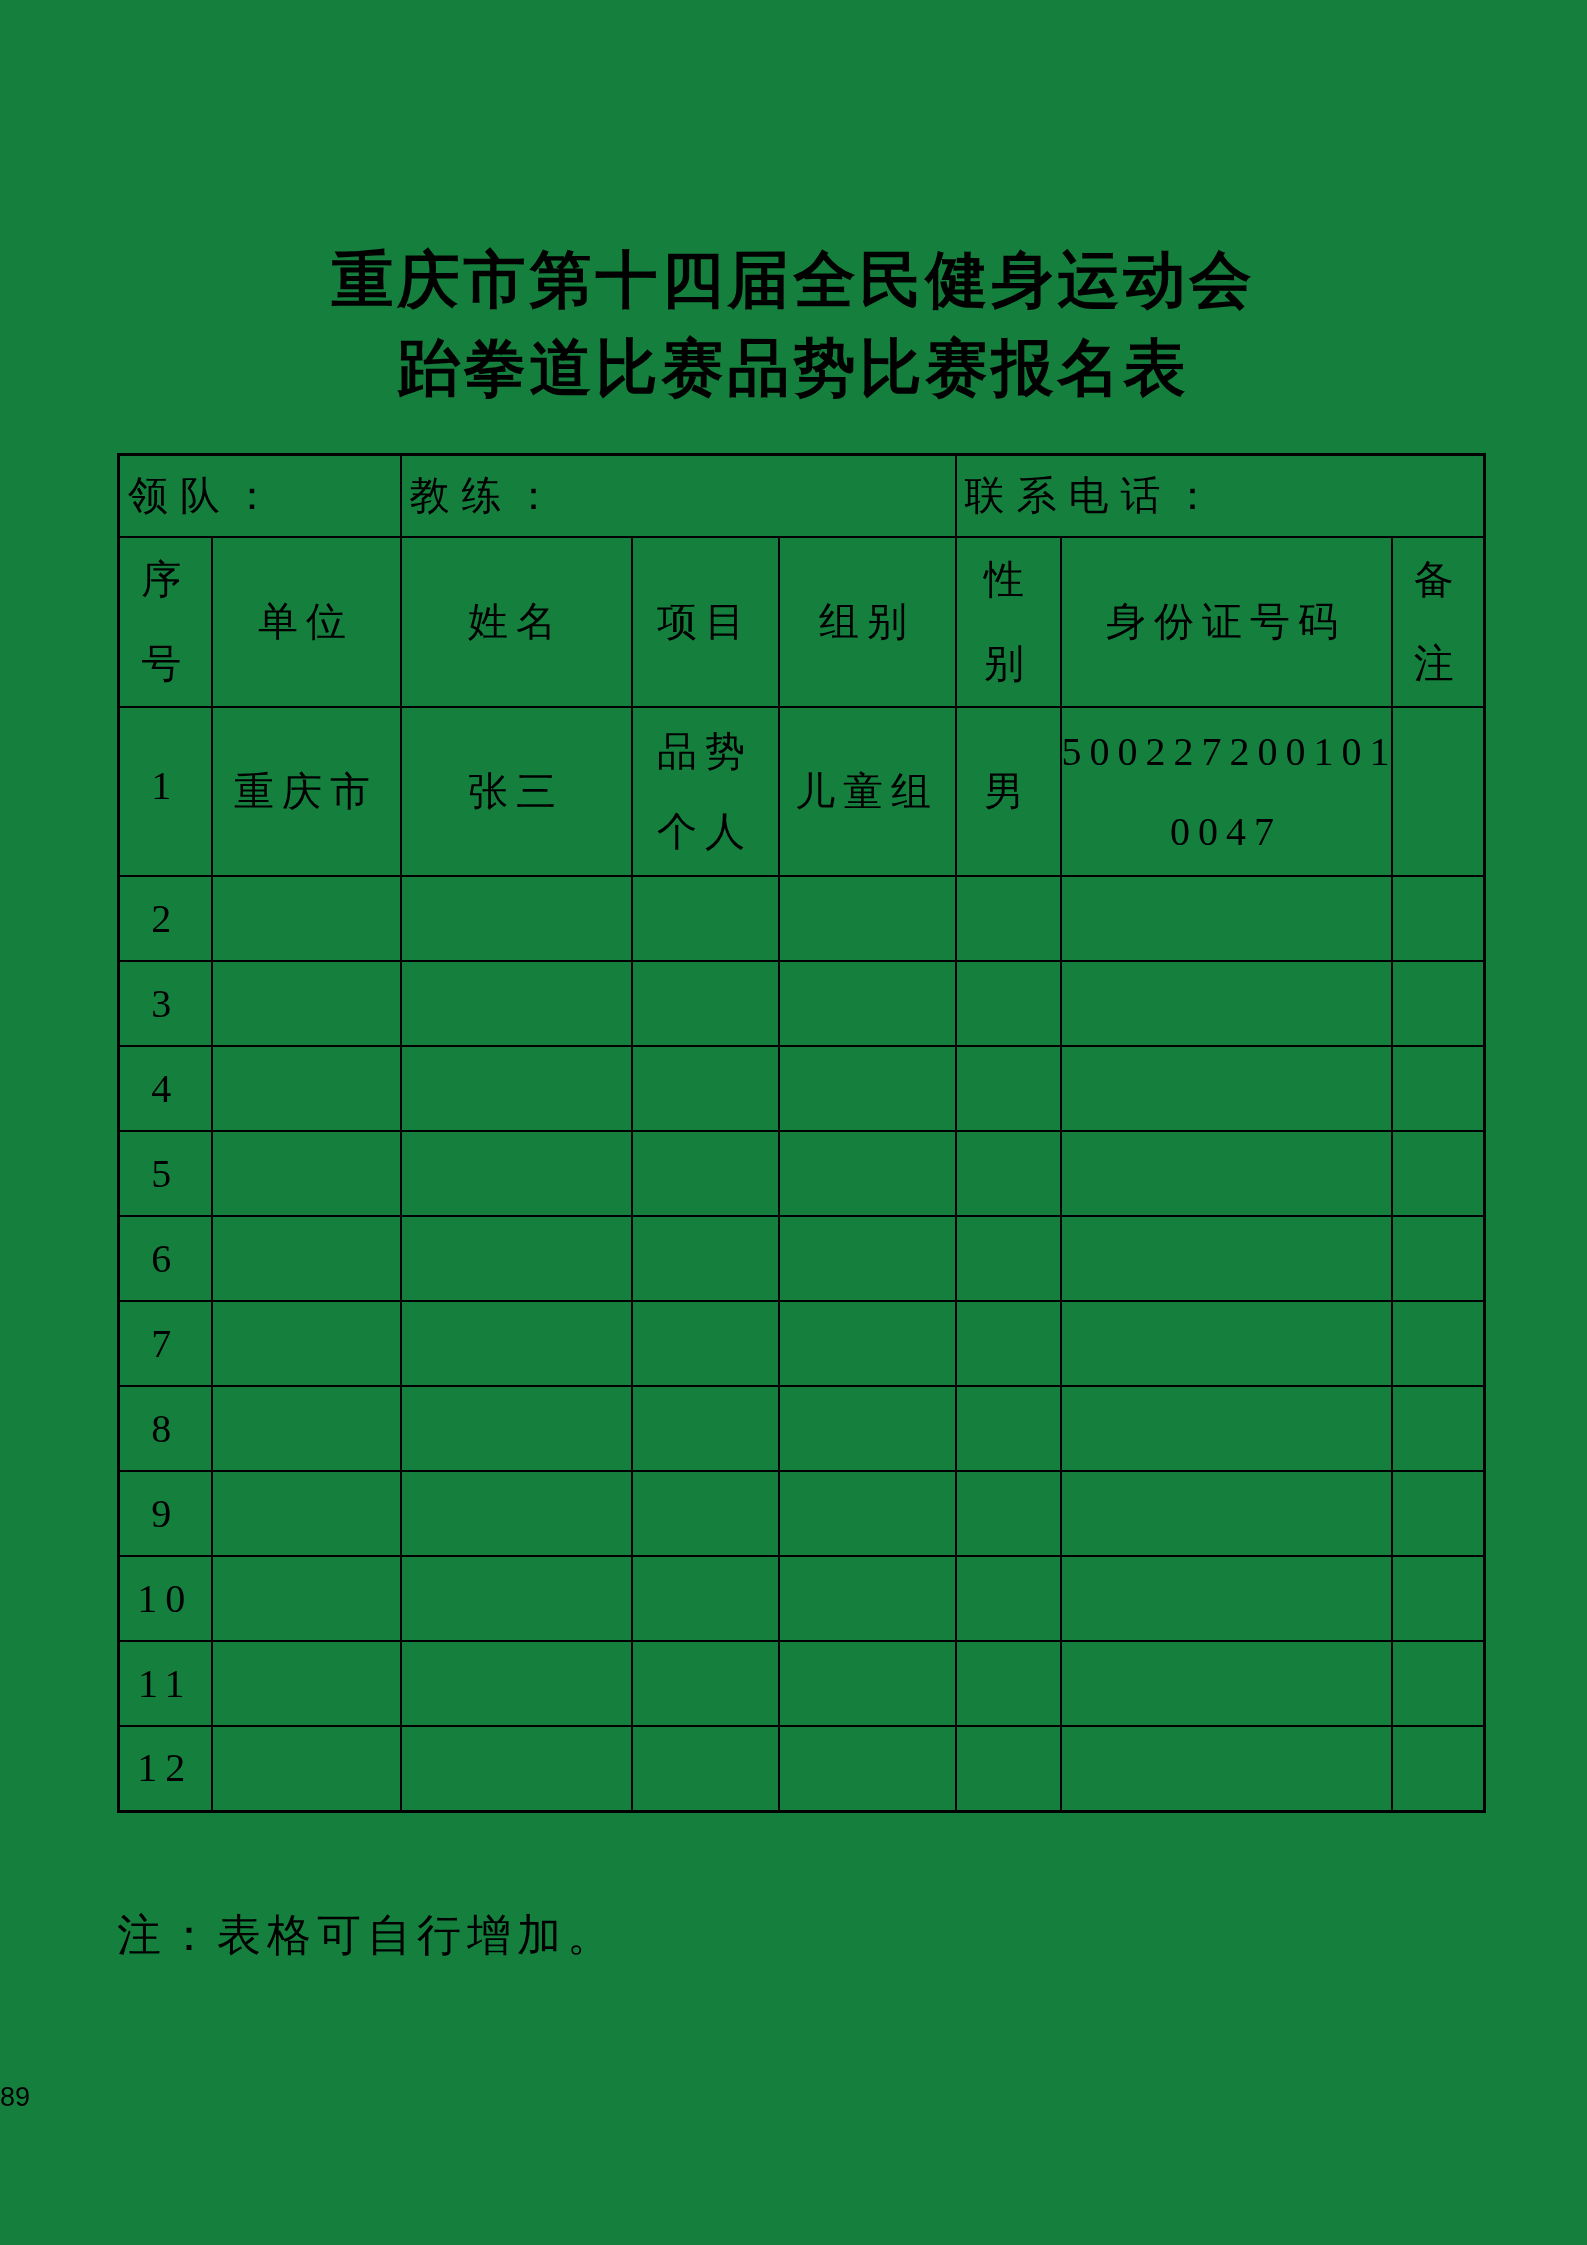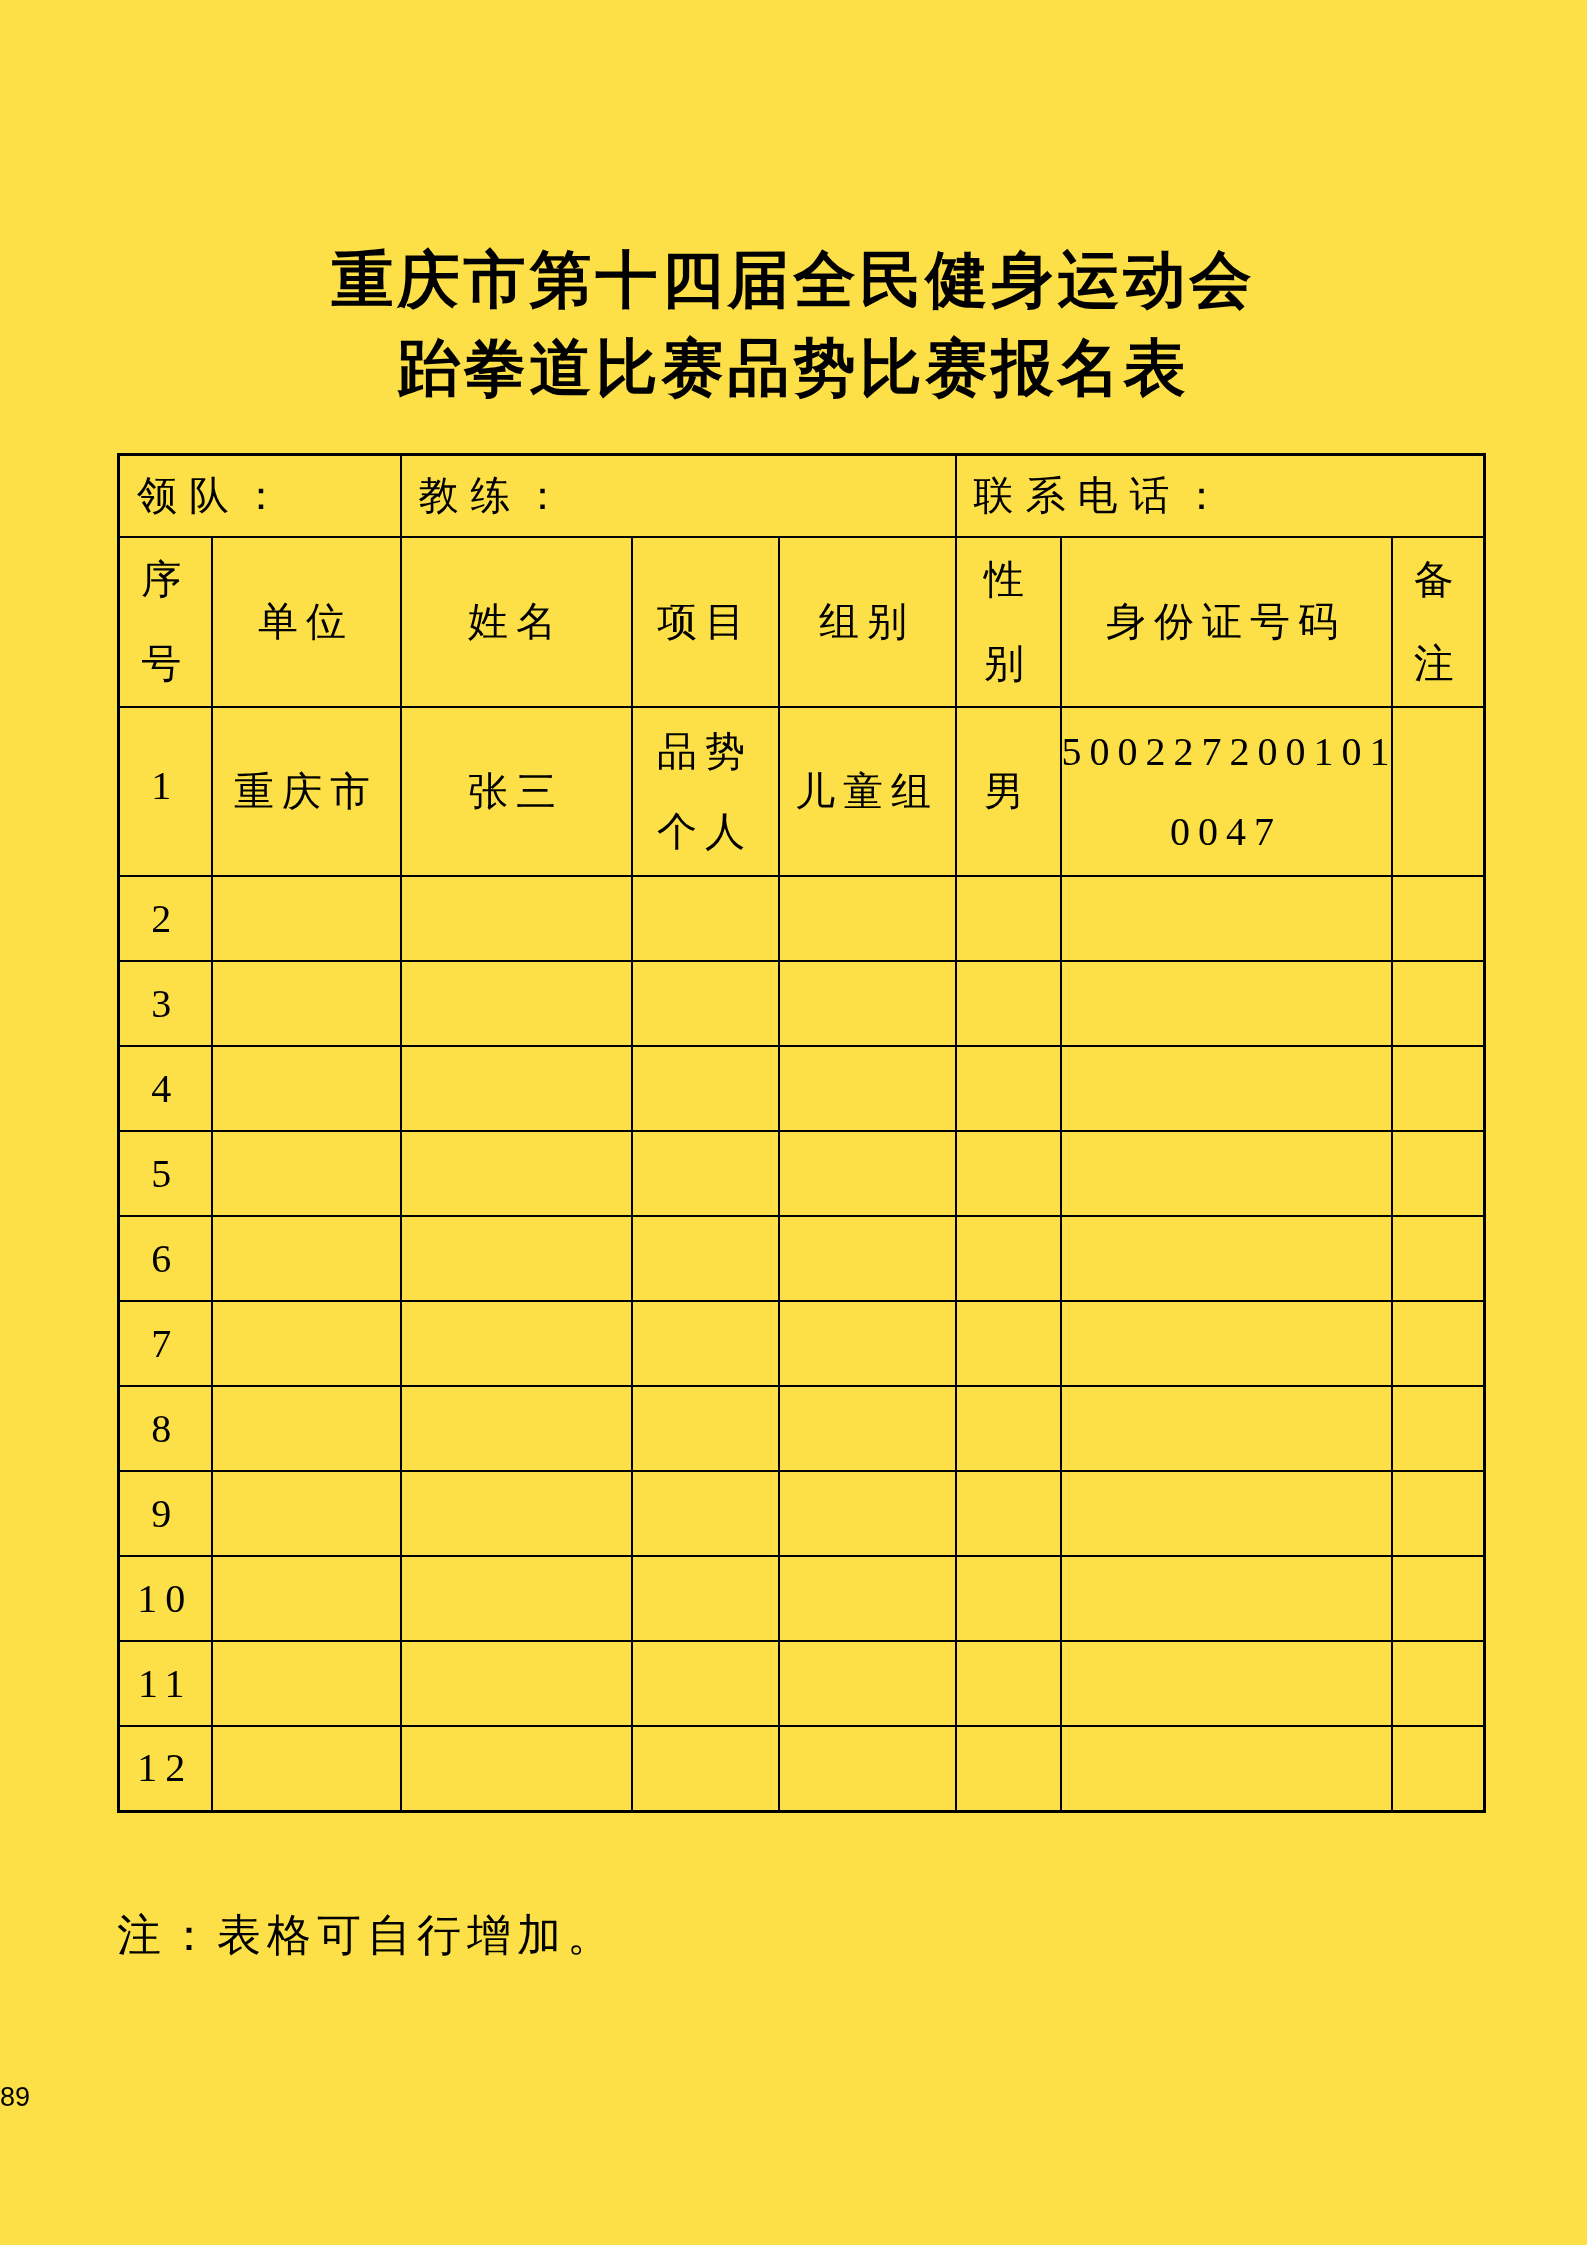--- a/index.html
+++ b/index.html
@@ -2,21 +2,21 @@
 <html><head>
 <meta charset="utf-8">
 <style>
   * { margin: 0; padding: 0; box-sizing: border-box; }
   html, body { background: #e8e8e8; }
   .page {
     position: relative;
     width: 1587px;
     height: 2245px;
     margin: 0 auto;
-    background: #fde047;
+    background: #15803d;
     color: #000000;
     font-family: "Liberation Serif", "DejaVu Serif", serif;
     overflow: hidden;
   }
   .title {
     position: absolute;
     top: 236px;
     left: 0;
     width: 100%;
     text-align: center;
@@ -40,21 +40,21 @@
     line-height: 80px;
     text-align: center;
     vertical-align: middle;
     letter-spacing: 8px;
     white-space: pre-line;
     overflow: hidden;
   }
   tr.info-row td {
     height: 82px;
     text-align: left;
-    padding-left: 17px;
+    padding-left: 8px;
     letter-spacing: 12px;
     margin-top: 16px;
   }
   tr.header-row td { height: 168px; line-height: 84px; }
   tr.entry-row td { height: 169px; }
   tr.blank-row td { height: 85px; }
   td.num { letter-spacing: 0; }
   td.serial-bottom {
     vertical-align: bottom;
     line-height: 52px;

